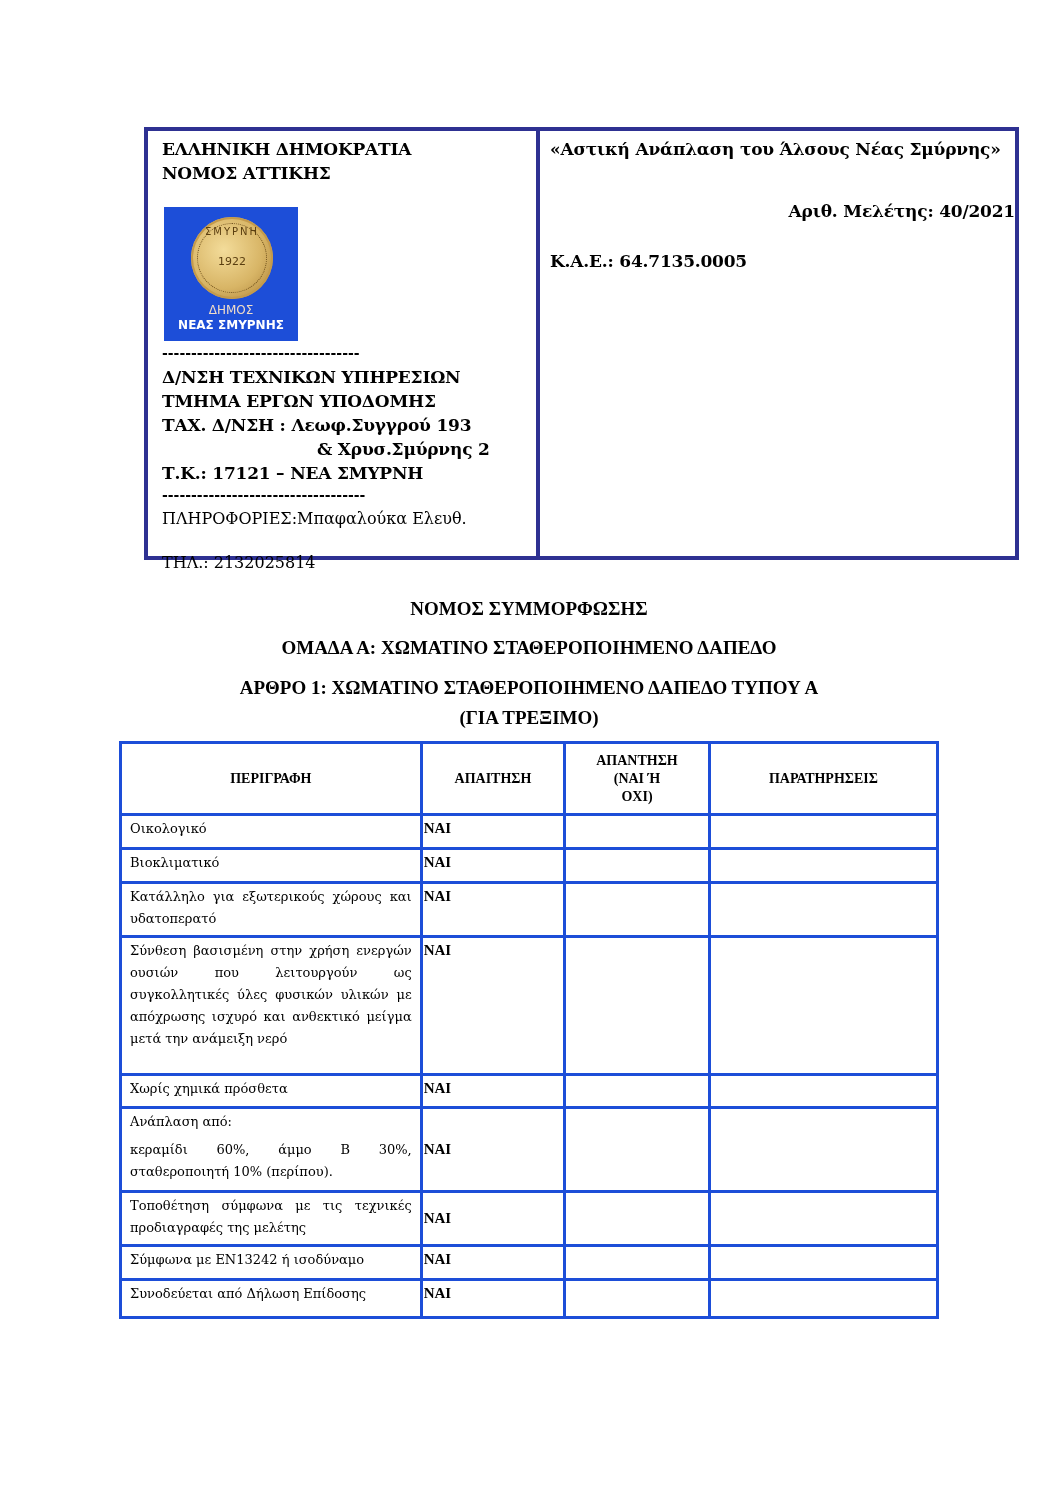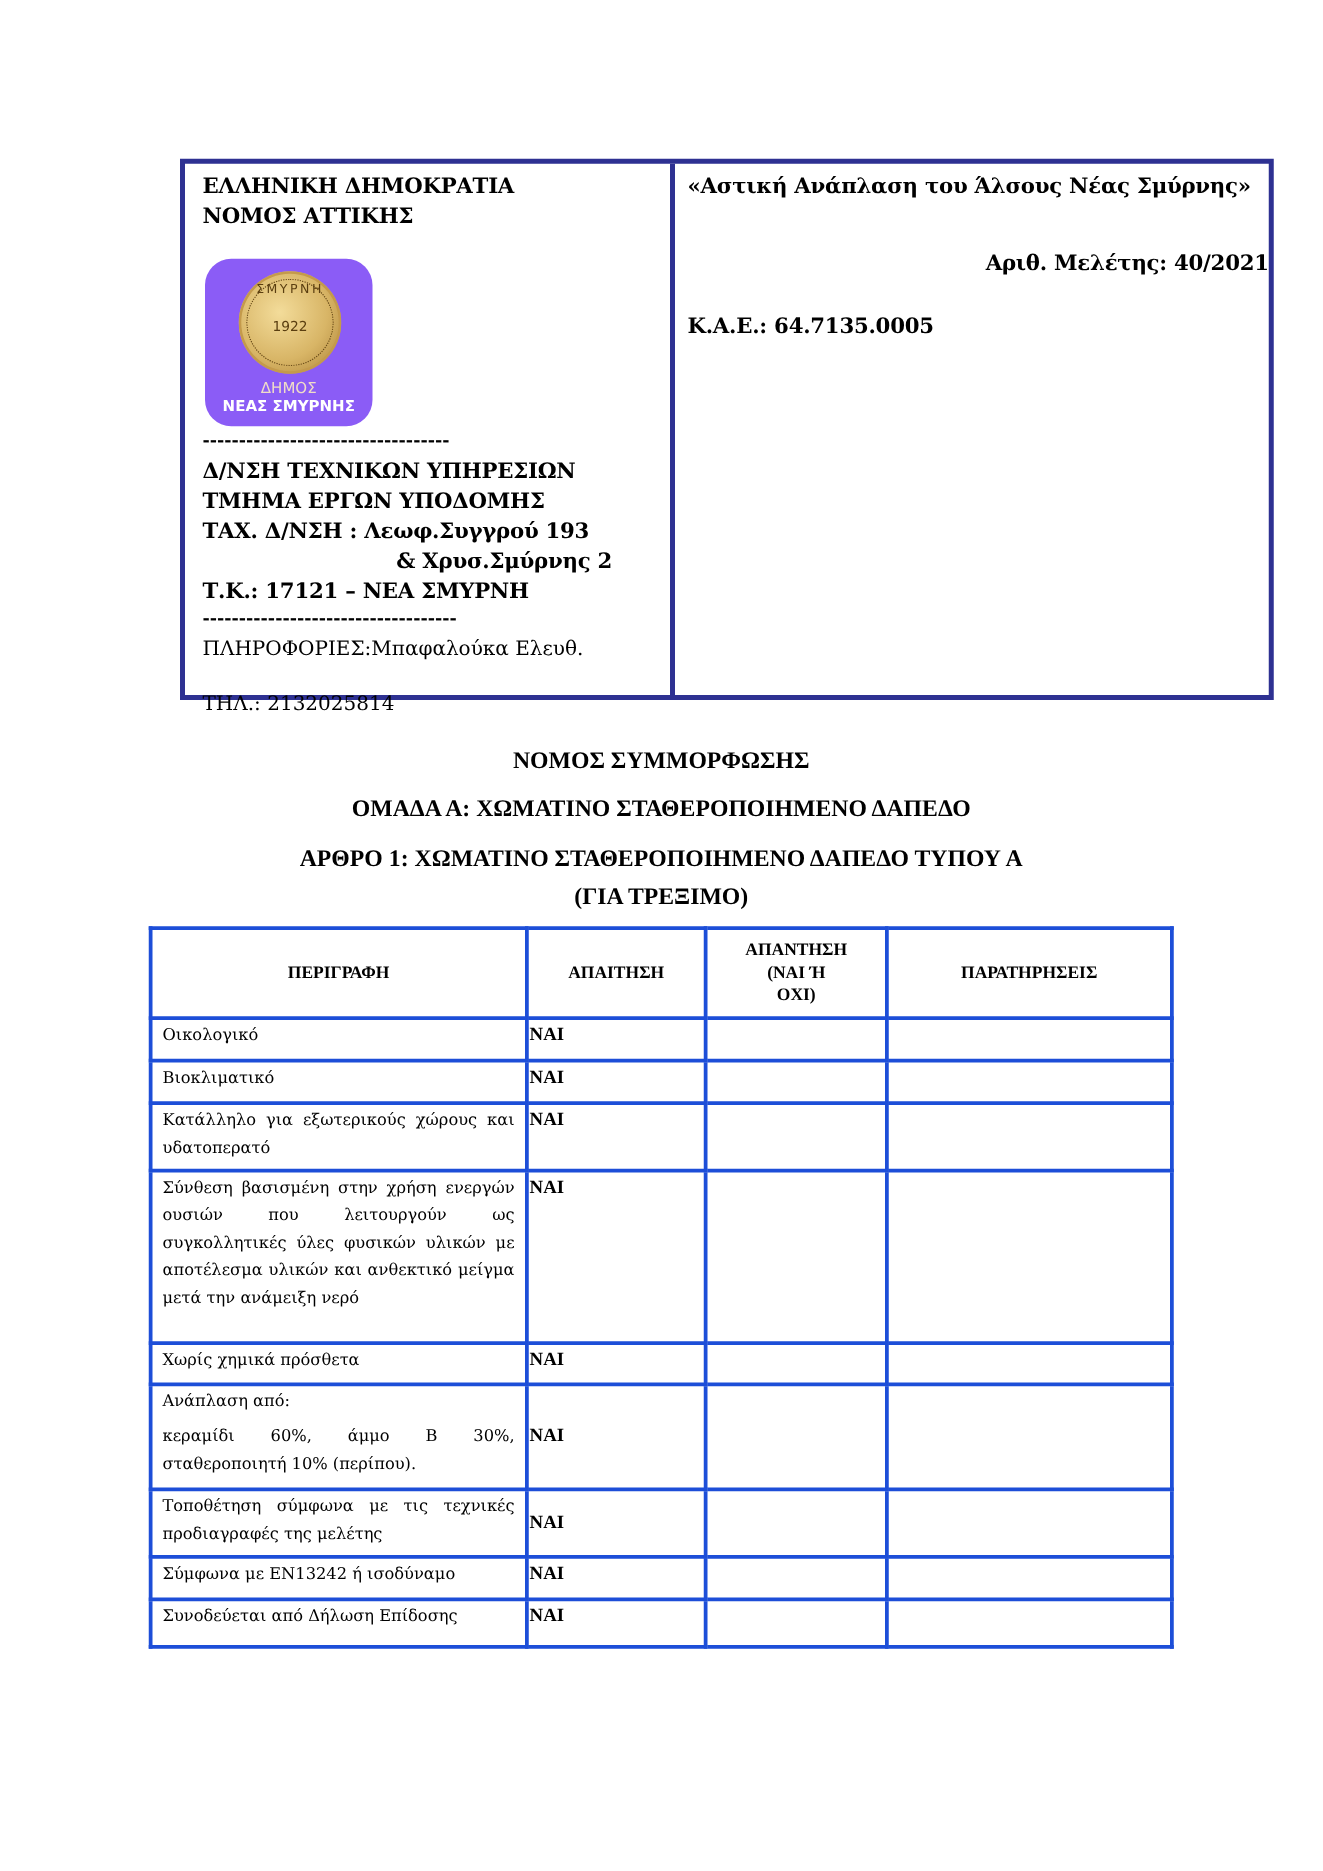--- a/index.html
+++ b/index.html
@@ -11,22 +11,22 @@
       position: absolute; left: 144px; top: 127px; width: 875px; height: 433px;
       border: 4px solid #2e3192; box-sizing: border-box; display: flex;
     }
     .hb-left {
       width: 392px; border-right: 4px solid #2e3192; box-sizing: border-box;
       padding: 6px 0 0 14px; position: relative;
     }
     .hb-right { flex: 1; padding: 6px 0 0 10px; }
     .bold { font-weight: bold; font-size: 17px; line-height: 24px; letter-spacing: -0.2px; }
     .logo {
-      width: 134px; height: 134px; background: #8b5cf6; margin: 22px 0 0 2px;
-      position: relative; overflow: hidden; border-radius: 21px;
+      width: 134px; height: 134px; background: #1d4ed8; margin: 22px 0 0 2px;
+      position: relative; overflow: hidden;
     }
     .coin {
       position: absolute; left: 27px; top: 10px; width: 82px; height: 82px; border-radius: 50%;
       background: radial-gradient(circle at 40% 40%, #f3dc9a 0%, #d8b566 55%, #a97e33 100%);
       box-shadow: 0 0 0 2px #c49a4b inset;
     }
     .coin-ring {
       position: absolute; left: 6px; top: 6px; width: 70px; height: 70px; border-radius: 50%;
       border: 1px dotted #6b4d1a; box-sizing: border-box;
     }
@@ -130,21 +130,21 @@
       <td></td>
       <td></td>
     </tr>
     <tr style="height:54px;">
       <td class="desc">Κατάλληλο για εξωτερικούς χώρους και υδατοπερατό</td>
       <td class="req">ΝΑΙ</td>
       <td></td>
       <td></td>
     </tr>
     <tr style="height:138px;">
-      <td class="desc">Σύνθεση βασισμένη στην χρήση ενεργών ουσιών που λειτουργούν ως συγκολλητικές ύλες φυσικών υλικών με αποτέλεσμα υλικών και ανθεκτικό μείγμα μετά την ανάμειξη νερό</td>
+      <td class="desc">Σύνθεση βασισμένη στην χρήση ενεργών ουσιών που λειτουργούν ως συγκολλητικές ύλες φυσικών υλικών με απόχρωσης ισχυρό και ανθεκτικό μείγμα μετά την ανάμειξη νερό</td>
       <td class="req">ΝΑΙ</td>
       <td></td>
       <td></td>
     </tr>
     <tr style="height:33px;">
       <td class="desc">Χωρίς χημικά πρόσθετα</td>
       <td class="req">ΝΑΙ</td>
       <td></td>
       <td></td>
     </tr>

